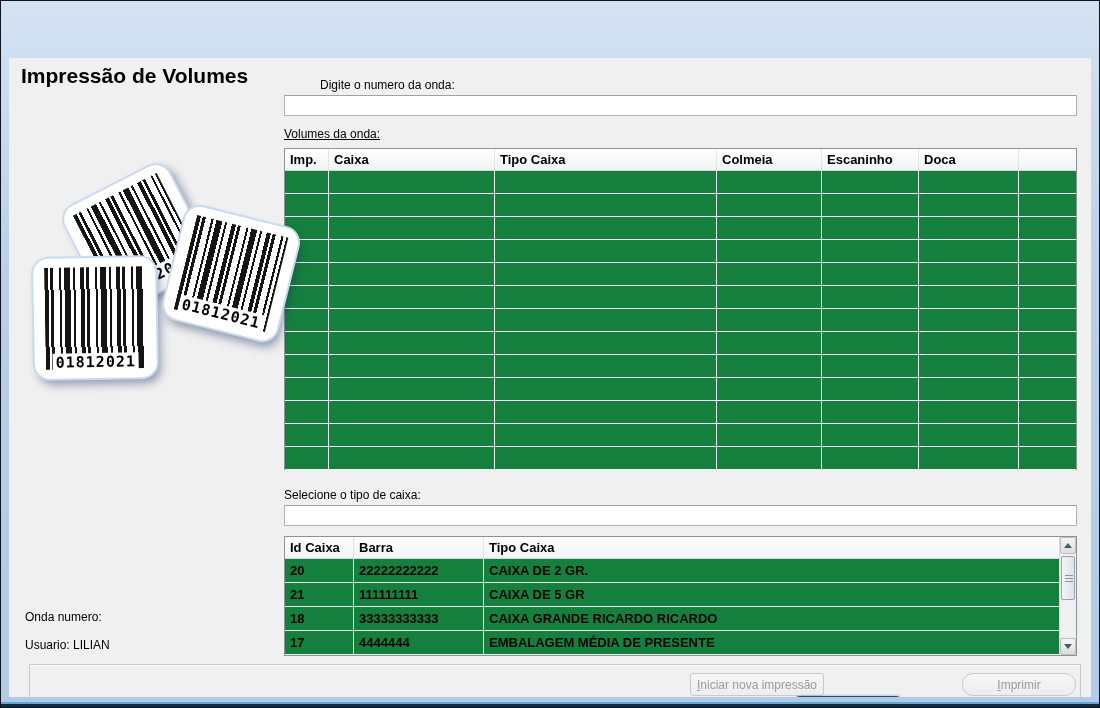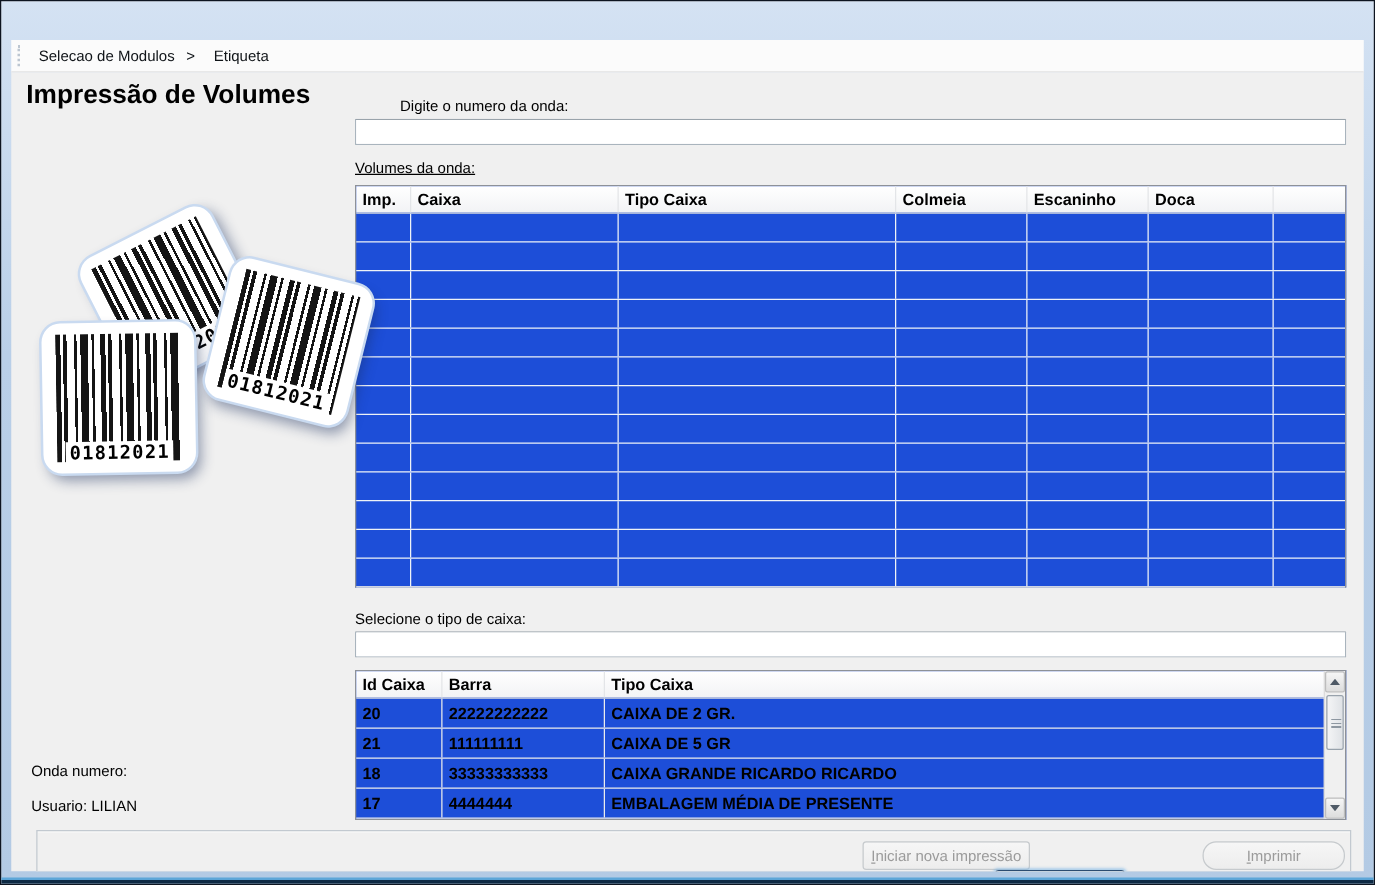--- a/index.html
+++ b/index.html
@@ -51,21 +51,21 @@
   .lbl-selecione { left:275px; top:430px; }
   .lbl-onda { left:16px; top:552px; }
   .lbl-usuario { left:16px; top:580px; }
 
   .tb-input { position:absolute; left:275px; width:793px; height:21px; background:#fff;
     border:1px solid #a9b4bd; border-top-color:#99a3ab; border-radius:1px; font:12px "Liberation Sans",sans-serif; padding:0 4px; }
   .in-wave { top:37px; }
   .in-box { top:447px; }
 
   
-  .table { position:absolute; left:275px; width:793px; background:#1d4ed8; border:1px solid #8d9198; }
+  .table { position:absolute; left:275px; width:793px; background:#15803d; border:1px solid #8d9198; }
   .t-wave { top:90px; height:322px; }
   .t-box  { top:478px; height:120px; }
   .t-header { display:flex; height:22px; background:linear-gradient(#ffffff,#f2f3f5); border-bottom:1px solid #d6d9dd; }
   .t-header .cell { border-right:1px solid #e3e5e8; font-weight:bold; font-size:13px; color:#000;
     padding:3px 0 0 5px; overflow:hidden; white-space:nowrap; }
   .t-row { display:flex; height:23px; }
   .t-wave .t-row { border-bottom:1px solid #eef2f7; }
   .t-wave .t-row .cell { border-right:1px solid #eff3f7; }
   .t-box .t-row { height:24px; border-bottom:1px solid #ececec; }
   .t-box .t-row .cell { border-right:1px solid #ececec; font-weight:bold; font-size:13px; color:#000;
@@ -108,26 +108,20 @@
   .fb0 { left:660px; width:134px; }
   .fb1 { left:766px; width:104px; top:7px; height:25px;margin-top:24px; }
   .fb2 { left:932px; width:114px;border-radius:11px; }
 </style>
 </head>
 <body>
 
 <div class="window">
 
 
-  <div class="menubar">
-    <span class="gripper"></span>
-    <span class="menu-item mi0">Selecao de Modulos</span>
-    <span class="menu-sep">&gt;</span>
-    <span class="menu-item mi1">Etiqueta</span>
-  </div>
 
   <div class="content">
 
     <h1 class="page-heading">Impressão de Volumes</h1>
 
     <div class="bc-area">
       <div class="bc-label bc-back">
         <div class="bc-bars"></div>
         <div class="bc-num">01812021</div>
       </div>

